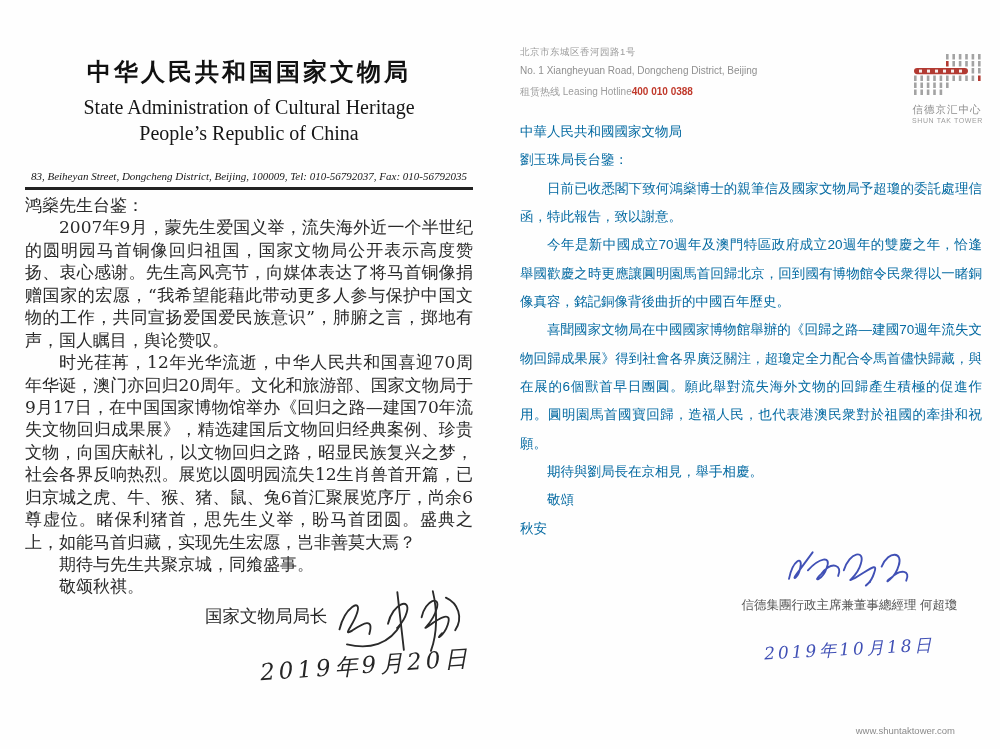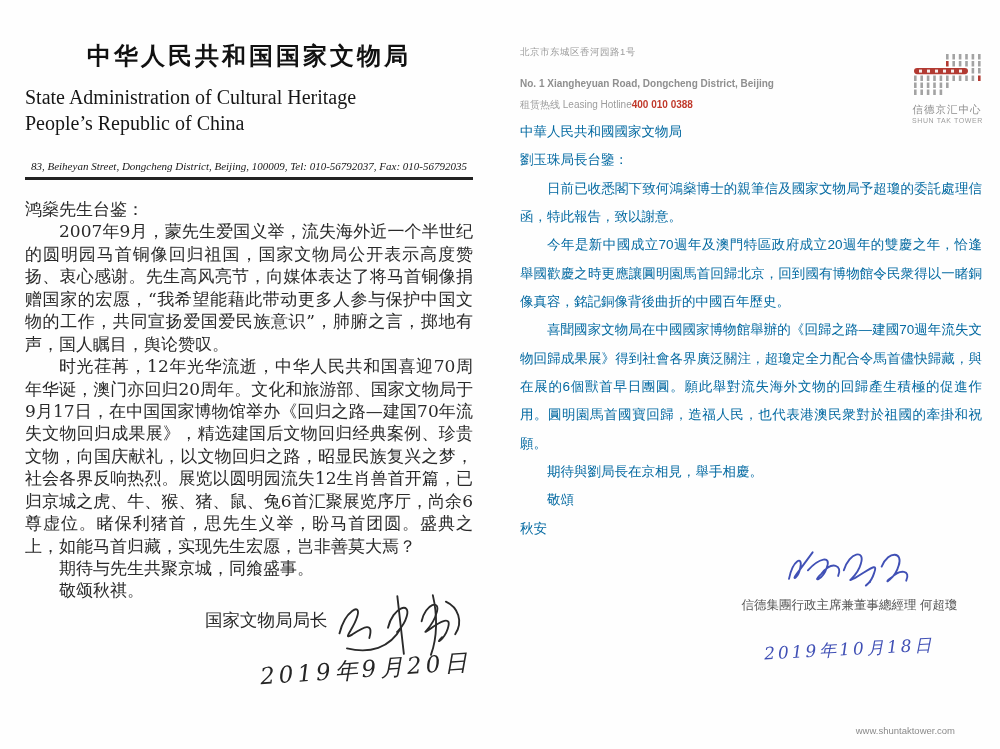--- a/index.html
+++ b/index.html
@@ -5,38 +5,38 @@
   * { margin:0; padding:0; box-sizing:border-box; }
   html,body { width:1000px; height:749px; }
   body {
     position:relative;
     background:#fefefe;
     font-family:"Liberation Sans", sans-serif;
     overflow:hidden;
   }
 
   
-  .left-letter { position:absolute; left:25px; top:20px; width:448px; color:#262626; }
+  .left-letter { position:absolute; left:25px; top:36px; width:448px; color:#262626; }
   .ll-title-cn {
     margin-top:20px; text-align:center;
     font-family:"DejaVu Serif", serif; font-weight:bold;
     font-size:24px; letter-spacing:3px; color:#111;
   }
   .ll-title-en {
-    margin-top:12px; 
+    margin-top:6px; text-align:center;
     font-family:"Liberation Serif", serif;
     font-size:20px; line-height:1.3; color:#161616;
   }
   .ll-address {
     margin-top:24px; text-align:center; white-space:nowrap;
     font-family:"Liberation Serif", serif; font-size:11px; color:#161616;
     border-bottom:3px solid #222; padding-bottom:5px;font-style:italic;
   }
   .ll-body {
-    margin-top:18px;
+    margin-top:4px;
     font-family:"DejaVu Serif", serif;
     font-size:17px; line-height:1.32; text-align:justify; color:#292929;
   }
   .ll-body p { margin:0; }
   .indent { text-indent:2em; }
   .ll-signoff {
     margin-top:6px; padding-left:180px;
     display:flex; align-items:flex-start;
     font-family:"DejaVu Serif", serif; font-size:17.5px; color:#292929;
     white-space:nowrap;
@@ -53,21 +53,21 @@
   }
   .hand-blue {
     font-size:17px; letter-spacing:3px; color:#4050b5;
     transform:rotate(-3deg);
   }
 
   
   .right-letter { position:absolute; left:520px; top:46px; width:462px; color:#4f4f4f; }
   .rl-head { position:relative; height:68px; }
   .rl-addr-cn { font-size:9.5px; color:#9c9c9c; letter-spacing:0.5px; }
-  .rl-addr-en { font-size:10px; color:#8f8f8f; margin-top:19px;font-weight:bold; }
+  .rl-addr-en { font-size:10px; color:#8f8f8f; margin-top:6px; }
   .rl-hotline { margin-top:9px; font-size:10px; color:#9c9c9c; }
   .rl-hotline .num { color:#c0392b; font-weight:bold; }
   .rl-logo { position:absolute; right:0; top:8px; width:70px; text-align:center; }
   .rl-logo-cn { margin-top:3px; font-size:10.5px; color:#8d8d8d; letter-spacing:1px; white-space:nowrap; }
   .rl-logo-en { font-size:7px; color:#9d9d9d; letter-spacing:0.6px; white-space:nowrap; }
   .rl-body {
     margin-top:4px;
     font-size:13.5px; line-height:2.1; text-align:justify; color:#0369a1;
   }
   .rl-body p { margin:0; }

